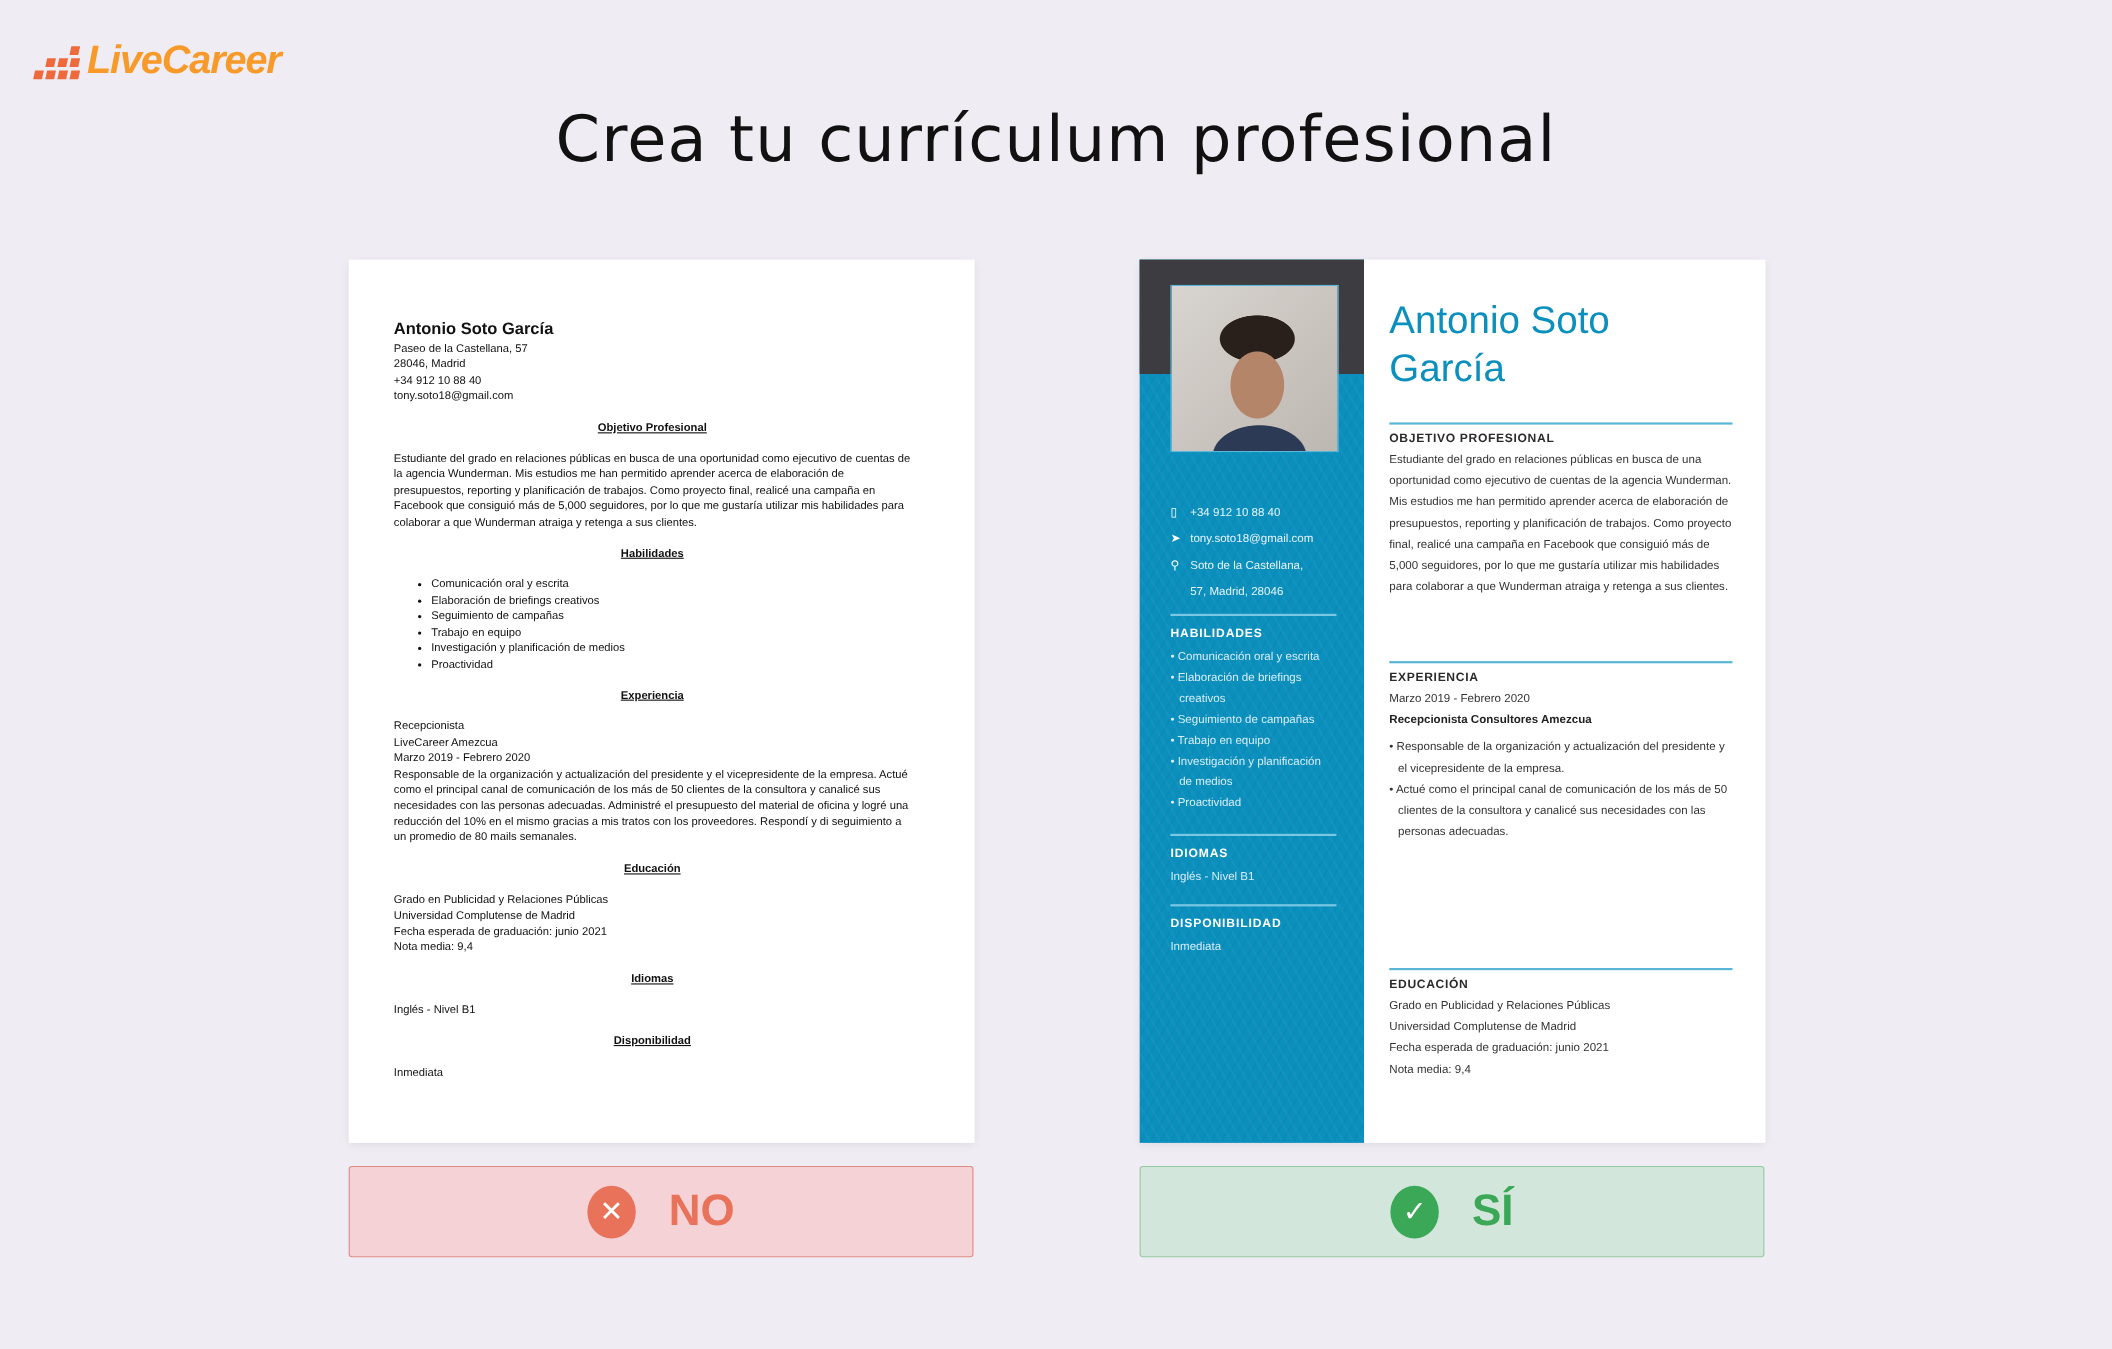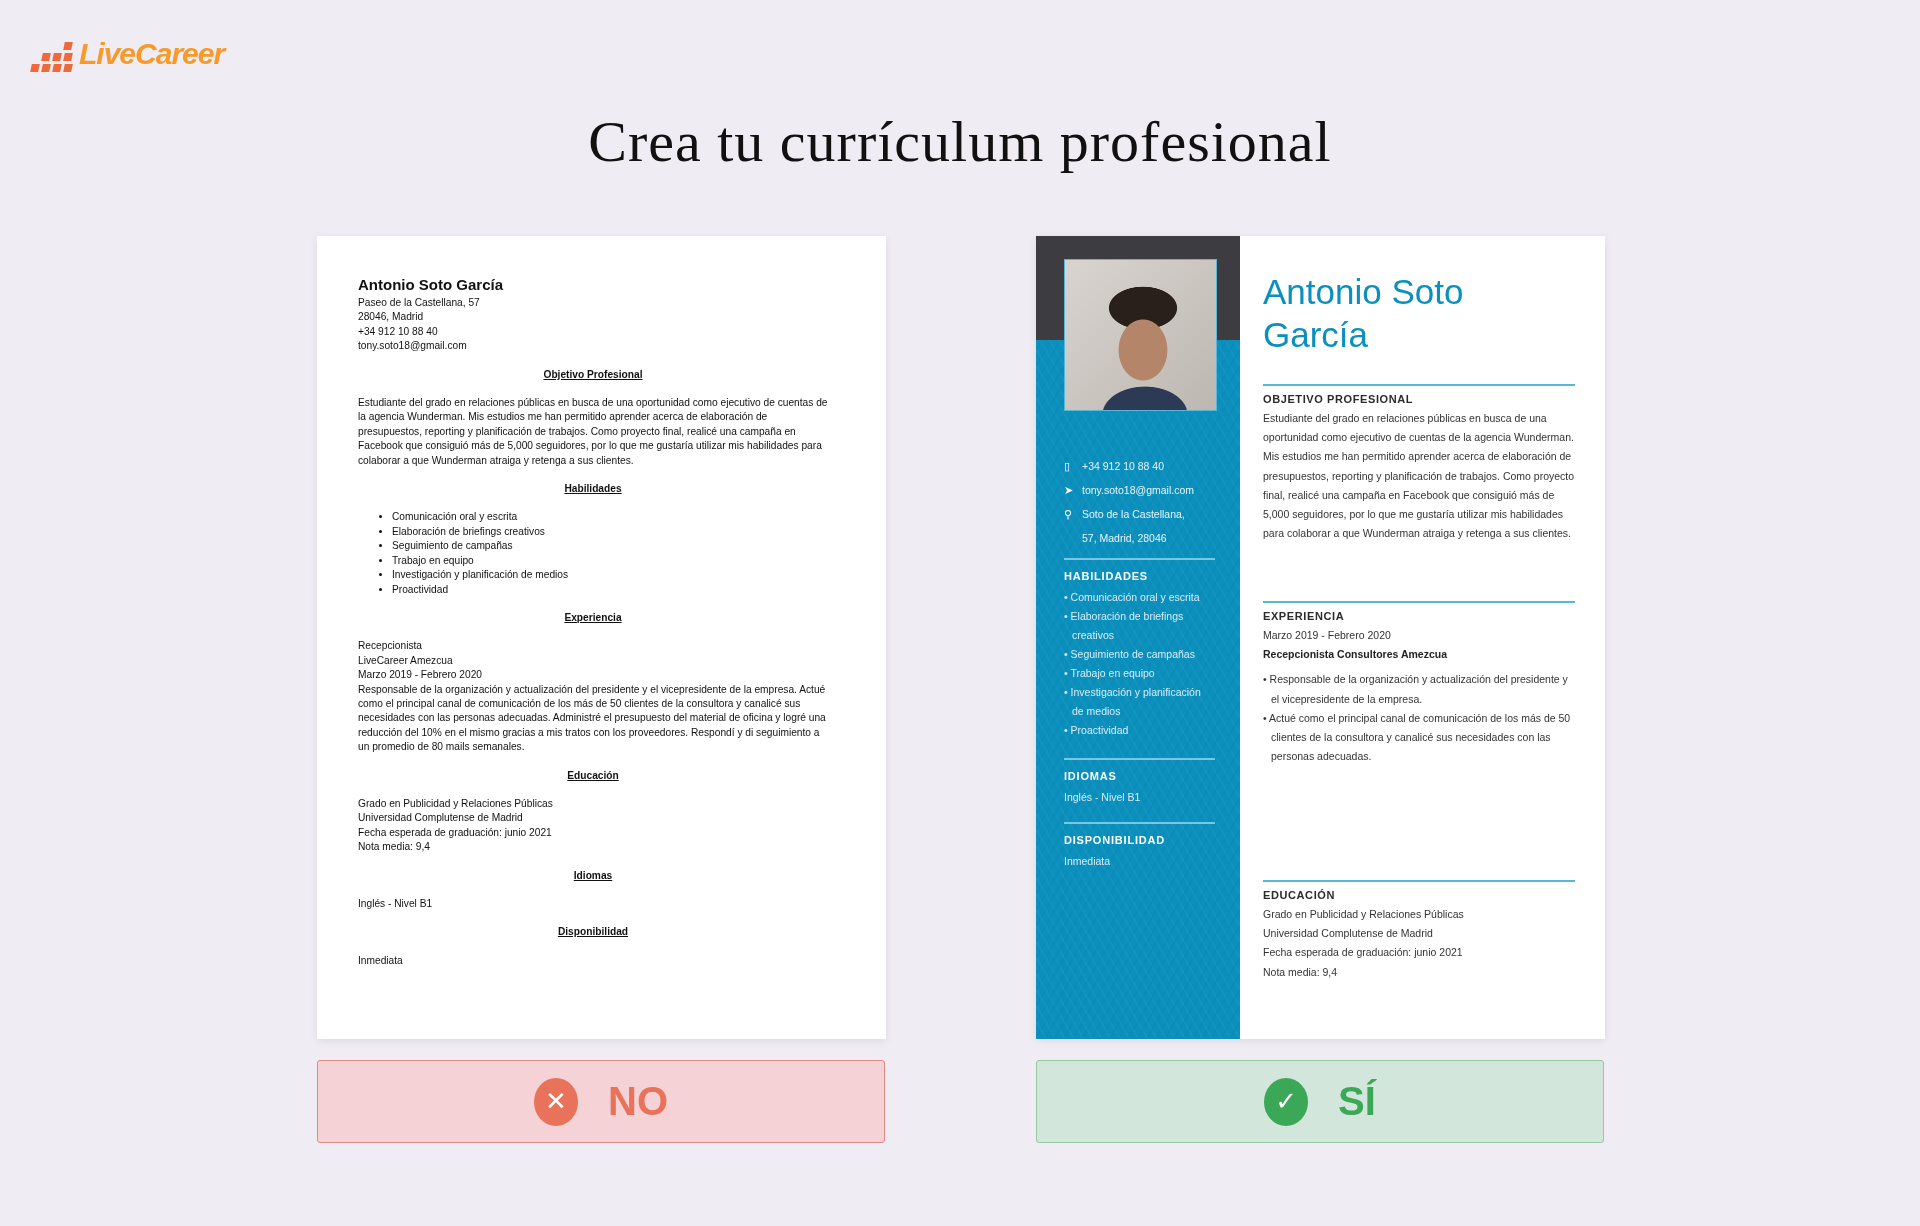--- a/index.html
+++ b/index.html
@@ -1,26 +1,26 @@
 <!DOCTYPE html>
 <html><head>
 <meta charset="utf-8">
 <style>
   html,body{margin:0;padding:0;}
   body{width:1920px;height:1226px;background:#efedf3;position:relative;overflow:hidden;font-family:"Liberation Sans",sans-serif;}
   .logo{position:absolute;left:27px;top:32px;display:flex;align-items:center;height:44px;}
   .logo-mark{position:relative;width:48px;height:40px;margin-right:4px;}
   .logo-mark span{position:absolute;background:#ee6a3d;width:8px;height:8px;transform:skewX(-12deg);}
-  .logo-text{font-family:"Liberation Sans",sans-serif;font-weight:bold;font-style:italic;font-size:30px;color:#f79a2a;letter-spacing:-1px;line-height:1;}
+  .logo-text{font-family:"Liberation Sans",sans-serif;font-weight:bold;font-style:italic;font-size:36px;color:#f79a2a;letter-spacing:-1px;line-height:1;}
   .title{position:absolute;left:0;right:0;top:92px;text-align:center;font-family:"DejaVu Sans",sans-serif;font-weight:normal;font-size:58px;color:#111;letter-spacing:1px;}
   .card{position:absolute;background:#fff;box-shadow:0 2px 8px rgba(0,0,0,0.08);}
   .card-bad{left:317px;top:236px;width:569px;height:803px;}
   .card-good{left:1036px;top:236px;width:569px;height:803px;display:flex;}
   
-  .plain{position:absolute;left:41px;top:40px;width:470px;font-family:"Liberation Sans",sans-serif;font-size:10.2px;color:#111;line-height:14.4px;}
+  .plain{position:absolute;left:41px;top:55px;width:470px;font-family:"Liberation Sans",sans-serif;font-size:10.2px;color:#111;line-height:14.4px;}
   .plain .name{font-size:15px;font-weight:bold;line-height:18px;margin-bottom:2px;}
   .plain .sec{text-align:center;font-weight:bold;text-decoration:underline;margin:14px 0 14px;}
   .plain ul{margin:0;padding-left:34px;}
   .plain ul li{list-style:disc;}
   
   .side{width:204px;height:100%;background:#0b8fbd;position:relative;color:#e6f4fa;
         background-image:repeating-linear-gradient(60deg,rgba(255,255,255,0.03) 0 2px,transparent 2px 8px),repeating-linear-gradient(-60deg,rgba(0,0,0,0.03) 0 2px,transparent 2px 8px);}
   .side-top{position:absolute;left:0;top:0;width:100%;height:104px;background:#3d3c40;}
   .photo{position:absolute;left:28px;top:23px;width:151px;height:150px;border:1px solid #5ab6d6;background:
       radial-gradient(ellipse 40px 50px at 78px 90px,#b5856a 0 60%,transparent 62%),
@@ -64,21 +64,21 @@
       <span style="left:15px;top:19px"></span>
     <span style="left:26px;top:30px"></span>
       <span style="left:26px;top:19px"></span>
     <span style="left:37px;top:30px"></span>
       <span style="left:37px;top:19px"></span>
       <span style="left:37px;top:8px"></span>
   </div>
   <span class="logo-text">LiveCareer</span>
 </div>
 
-<h1 class="title" style="margin:16px;font-family:Liberation Serif, serif;">Crea tu currículum profesional</h1>
+<h1 class="title" style="margin:0;">Crea tu currículum profesional</h1>
 
 <div class="card card-bad">
   <div class="plain">
     <div class="name">Antonio Soto García</div>
     <div>Paseo de la Castellana, 57</div>
     <div>28046, Madrid</div>
     <div>+34 912 10 88 40</div>
     <div>tony.soto18@gmail.com</div>
     <div class="sec">Objetivo Profesional</div>
     <div>Estudiante del grado en relaciones públicas en busca de una oportunidad como ejecutivo de cuentas de la agencia Wunderman. Mis estudios me han permitido aprender acerca de elaboración de presupuestos, reporting y planificación de trabajos. Como proyecto final, realicé una campaña en Facebook que consiguió más de 5,000 seguidores, por lo que me gustaría utilizar mis habilidades para colaborar a que Wunderman atraiga y retenga a sus clientes.</div>

